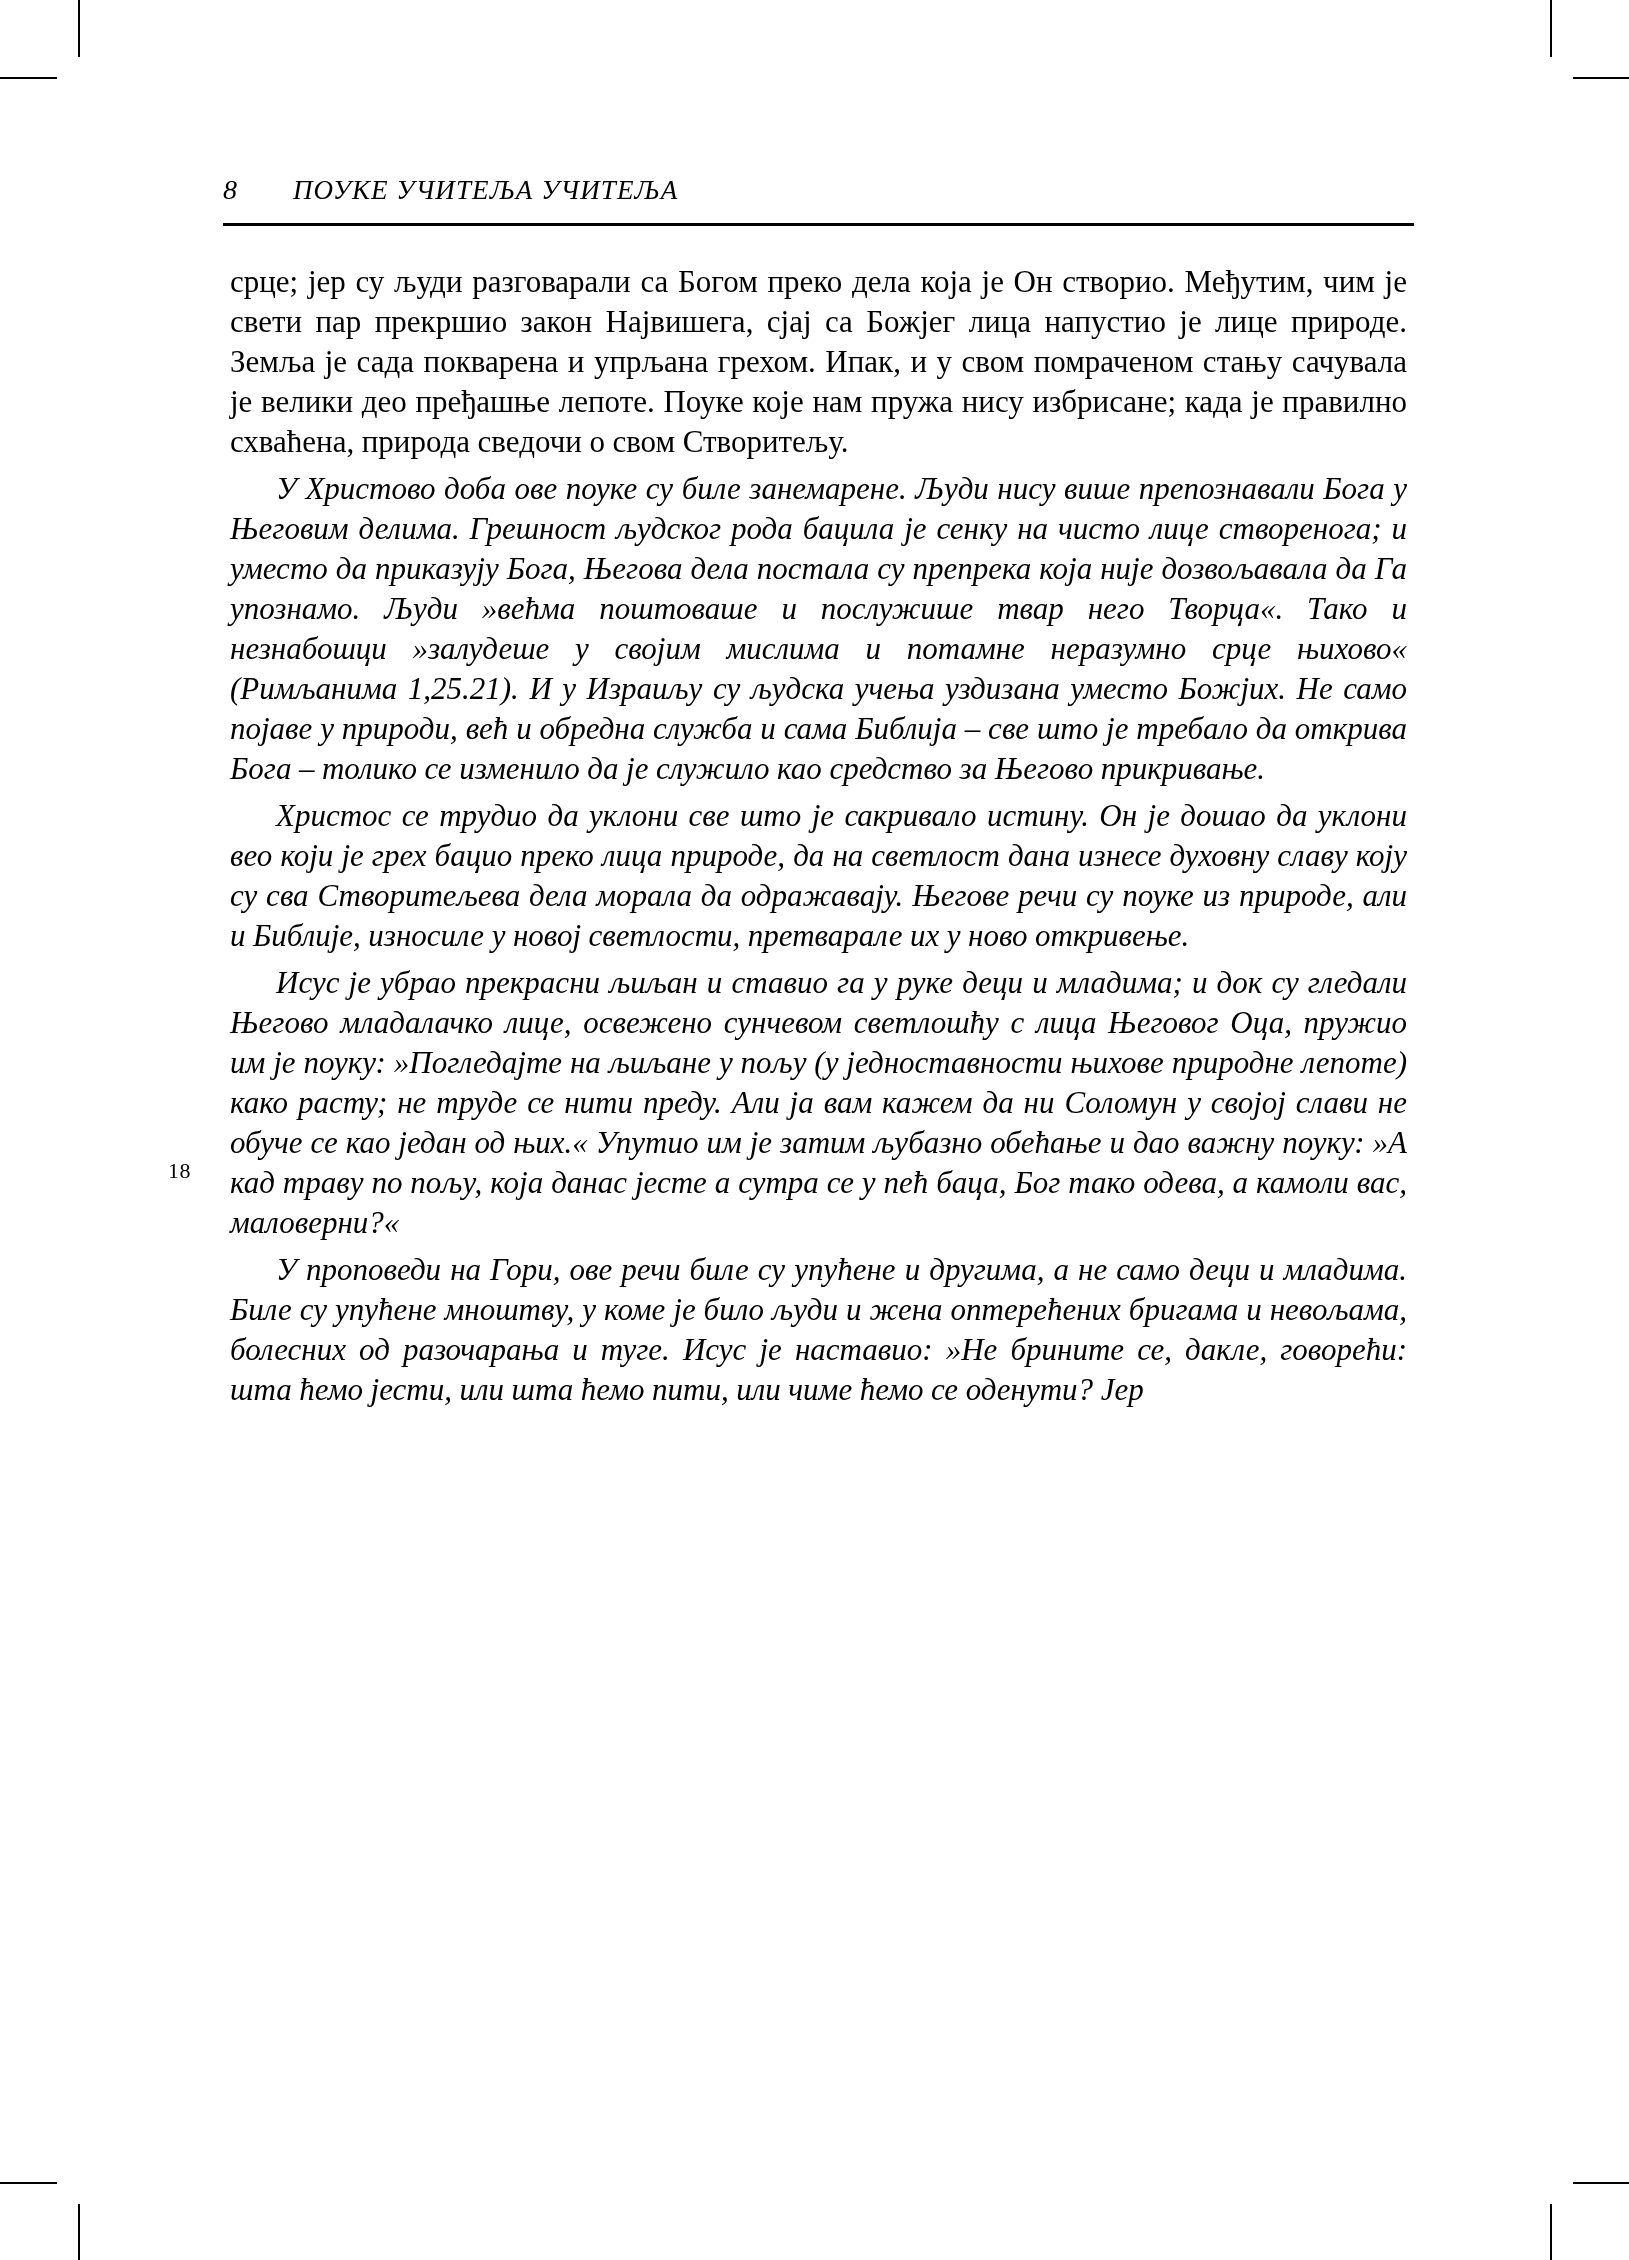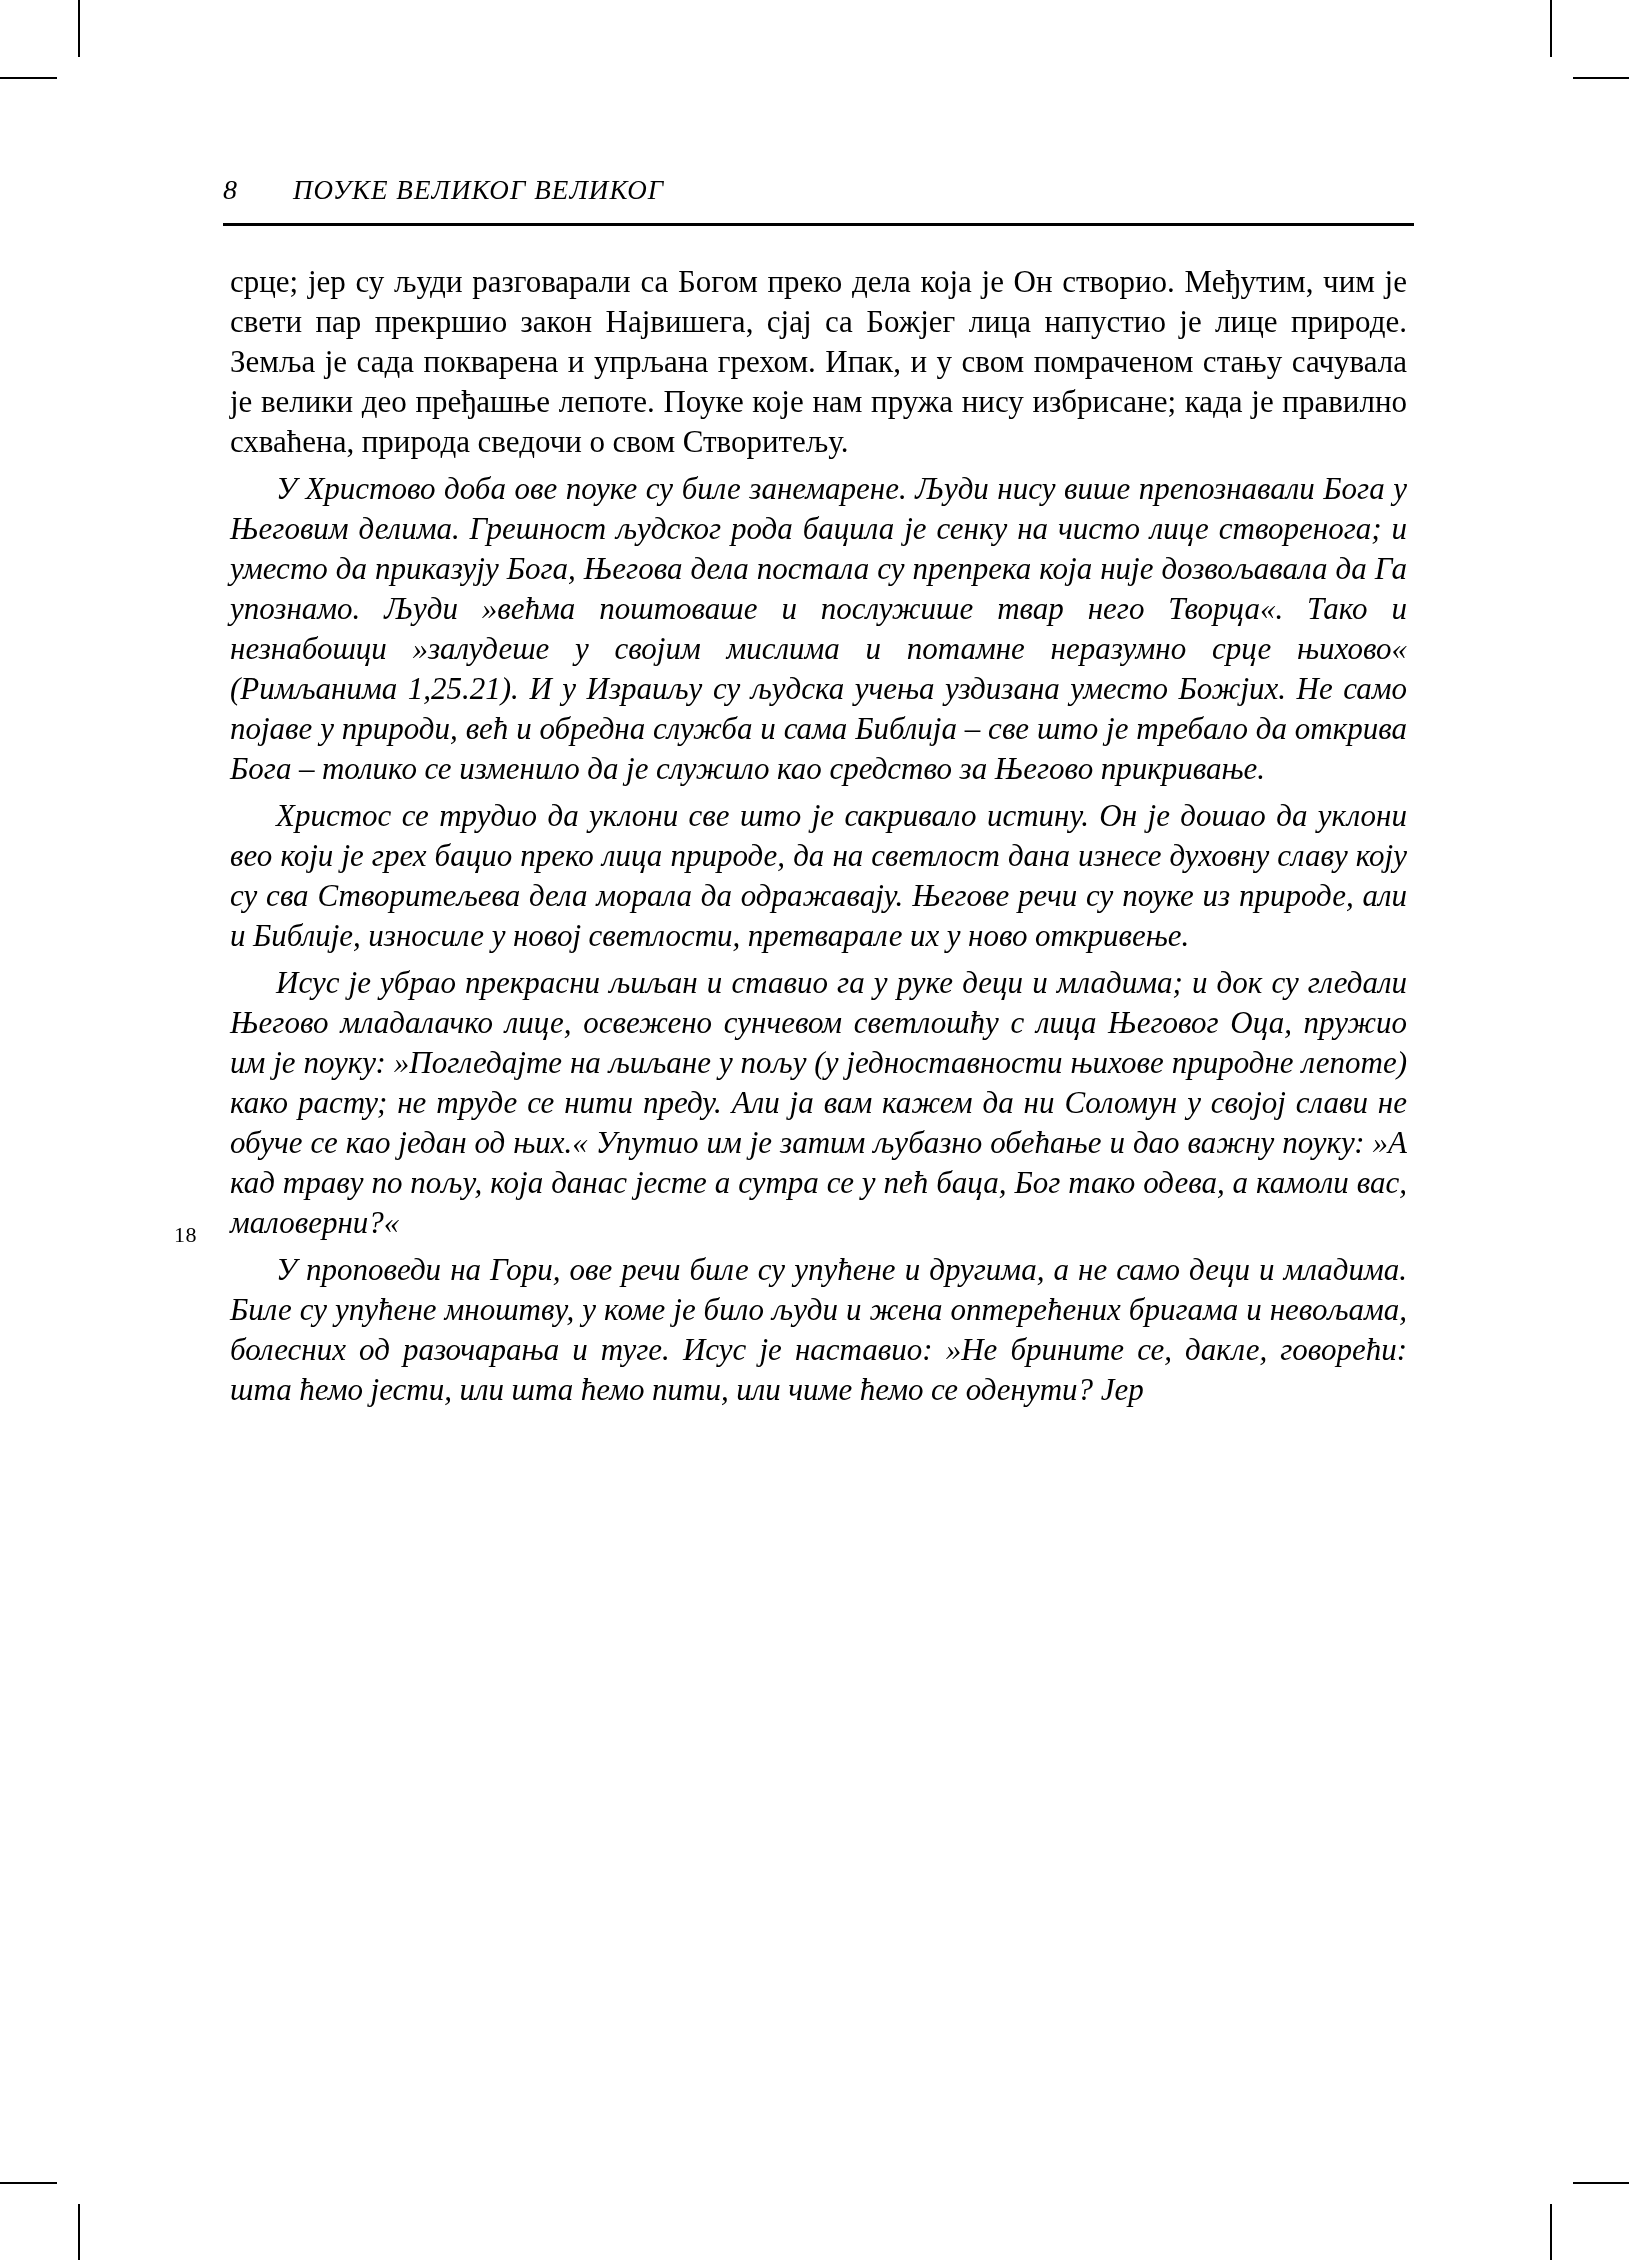--- a/index.html
+++ b/index.html
@@ -92,46 +92,45 @@
     font-style: italic;
   }
   p.para.first {
     text-indent: 0;
   }
 
   
   .margin-number {
     position: absolute;
     left: 168px;
-    top: 1224px;
+    top: 1160px;
     font-size: 22px;
     line-height: 1;
     font-family: "Liberation Serif", "DejaVu Serif", serif;
     letter-spacing: 0.4px;
-    margin-left: 6px;
   }
 </style>
 </head>
 <body>
 
 <div class="page">
 
   <div class="crop crop-h crop-tl-h"></div>
   <div class="crop crop-v crop-tl-v"></div>
   <div class="crop crop-h crop-tr-h"></div>
   <div class="crop crop-v crop-tr-v"></div>
   <div class="crop crop-h crop-bl-h"></div>
   <div class="crop crop-v crop-bl-v"></div>
   <div class="crop crop-h crop-br-h"></div>
   <div class="crop crop-v crop-br-v"></div>
 
   <div class="header">
     <div class="header-row">
       <span class="folio">8</span>
-      <span class="running-title">ПОУКЕ ВЕЛИКОГ ВЕЛИКОГ</span>
+      <span class="running-title">ПОУКЕ УЧИТЕЉА УЧИТЕЉА</span>
     </div>
   </div>
   <div class="header-rule"></div>
 
   <div class="margin-number">18</div>
 
   <div class="textblock">
     <p class="para first">срце; јер су људи разговарали са Богом преко дела која је Он створио. Међутим, чим је свети пар прекршио закон Највишега, сјај са Божјег лица напустио је лице природе. Земља је сада покварена и упрљана грехом. Ипак, и у свом помраченом стању сачувала је велики део пређашње лепоте. Поуке које нам пружа нису избрисане; када је правилно схваћена, природа сведочи о свом Створитељу.</p>
     <p class="para indent">У Христово доба ове поуке су биле занемарене. Људи нису више препознавали Бога у Његовим делима. Грешност људског рода бацила је сенку на чисто лице створенога; и уместо да приказују Бога, Његова дела постала су препрека која није дозвољавала да Га упознамо. Људи »већма поштоваше и послужише твар него Творца«. Тако и незнабошци »залудеше у својим мислима и потамне неразумно срце њихово« (Римљанима 1,25.21). И у Израиљу су људска учења уздизана уместо Божјих. Не само појаве у природи, већ и обредна служба и сама Библија – све што је требало да открива Бога – толико се изменило да је служило као средство за Његово прикривање.</p>
     <p class="para indent">Христос се трудио да уклони све што је сакривало истину. Он је дошао да уклони вео који је грех бацио преко лица природе, да на светлост дана изнесе духовну славу коју су сва Створитељева дела морала да одражавају. Његове речи су поуке из природе, али и Библије, износиле у новој светлости, претварале их у ново откривење.</p>

